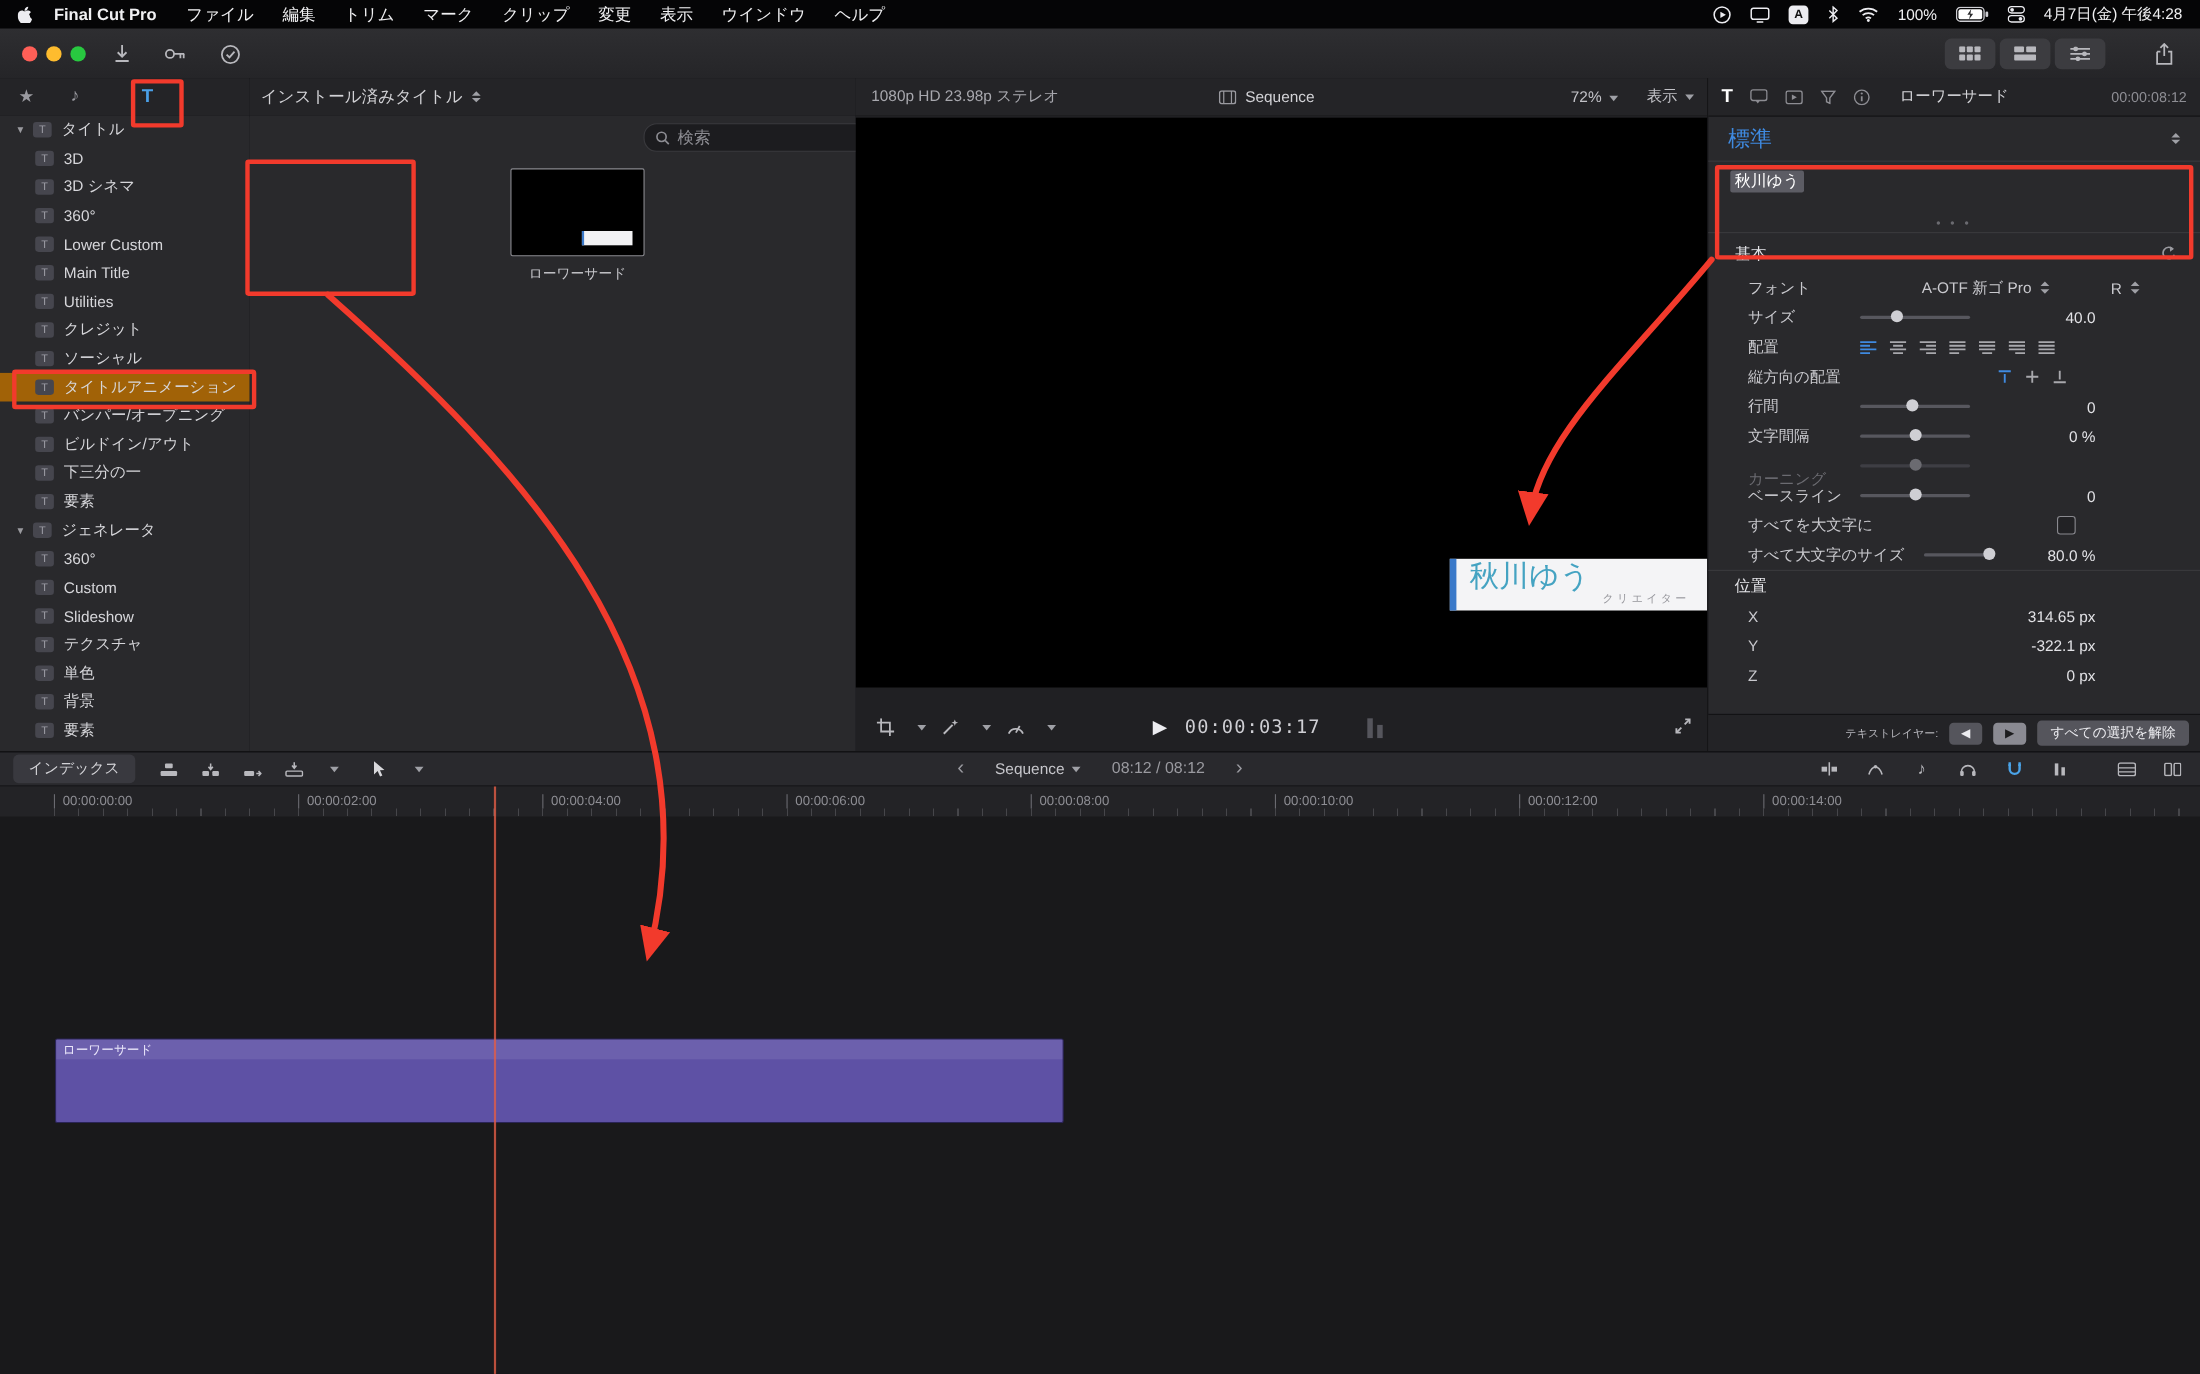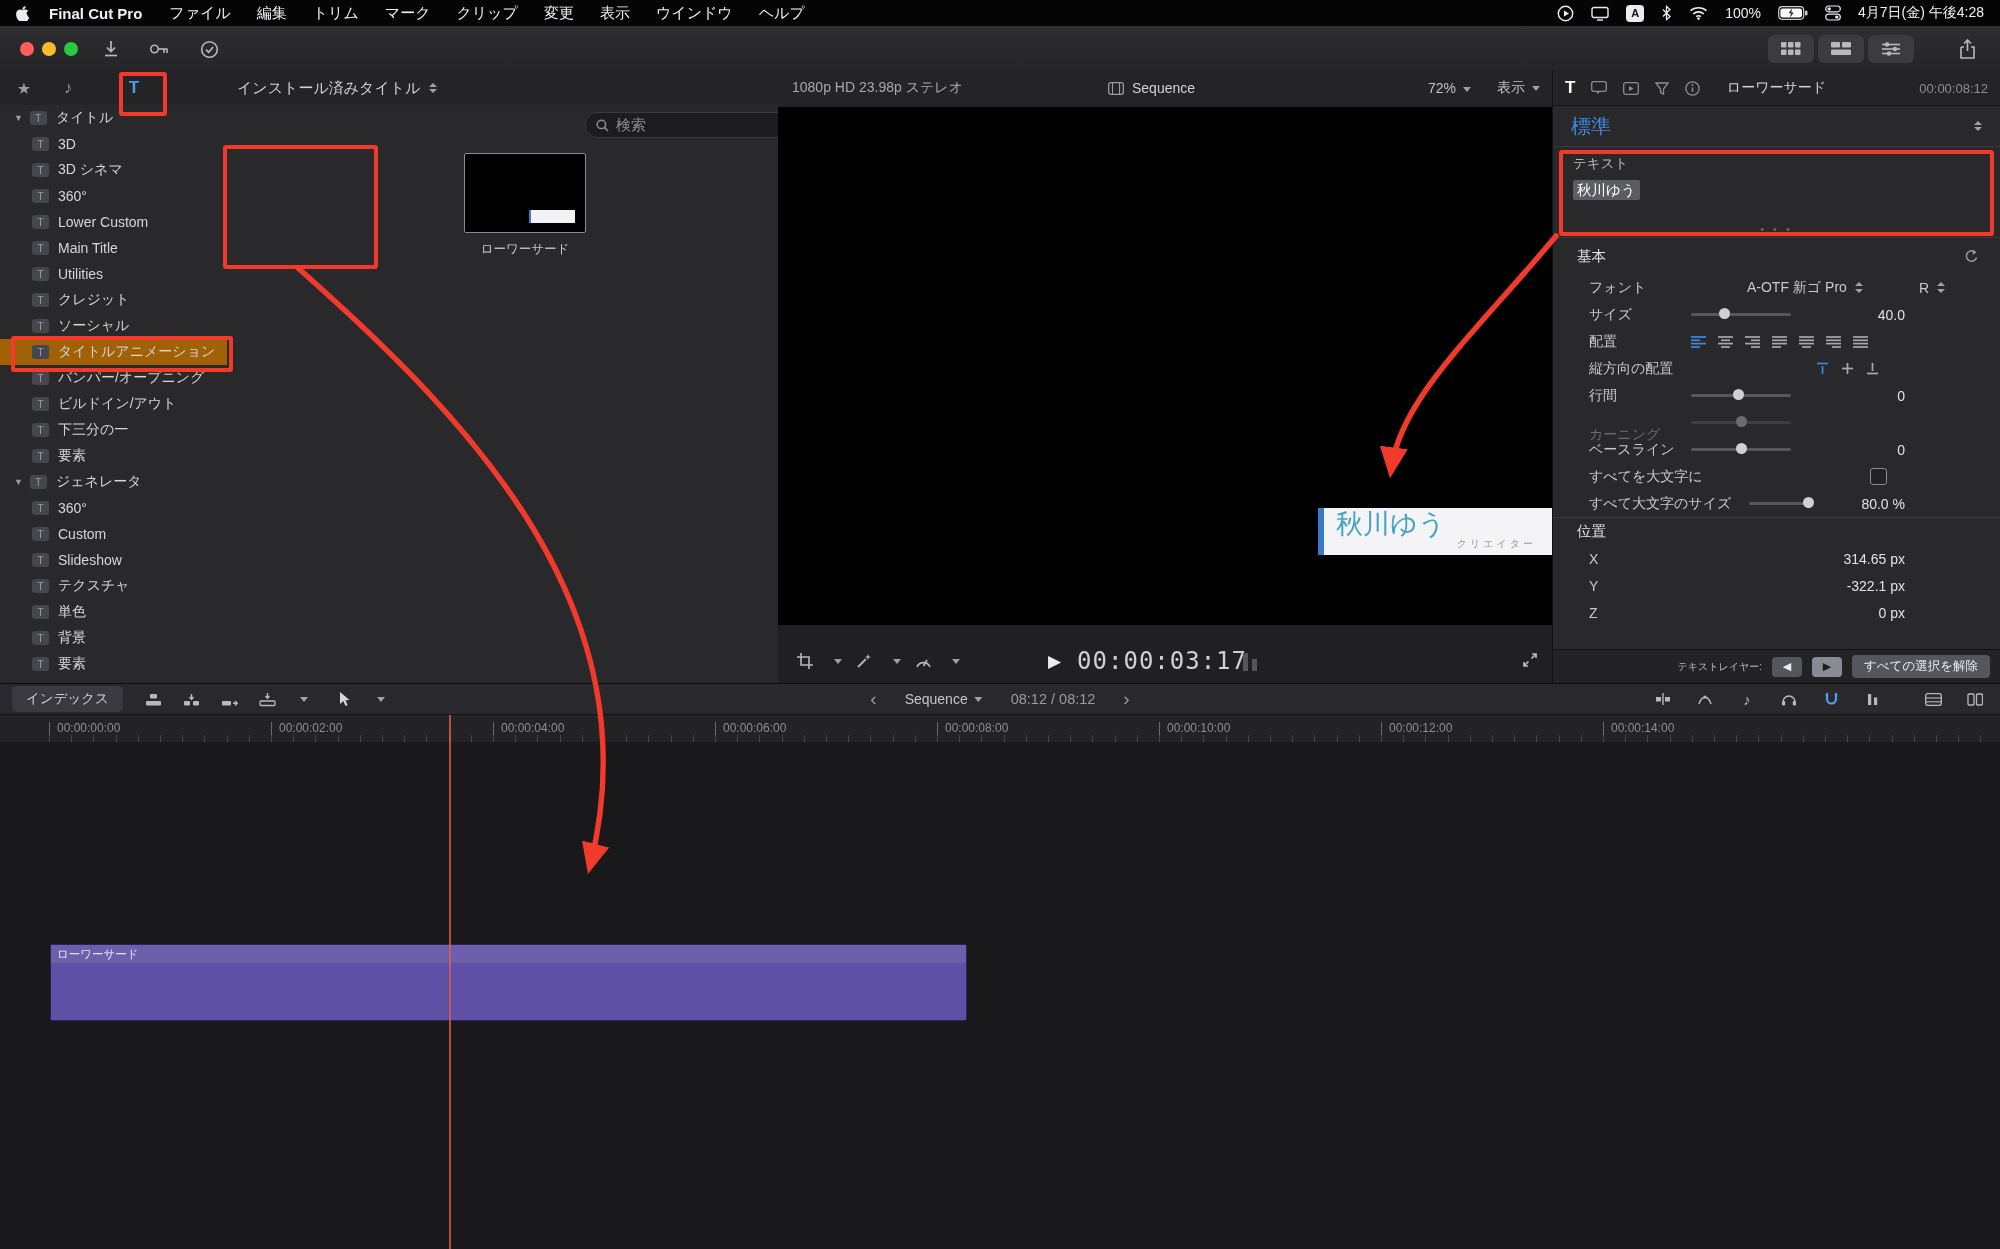--- a/index.html
+++ b/index.html
@@ -53,21 +53,21 @@
   .vformat{color:#a8a8ae;font-size:14px;margin-left:14px;}
   .vseq{position:absolute;left:330px;display:flex;align-items:center;gap:8px;color:#d2d2d6;font-size:14px;}
   .vright{position:absolute;right:12px;display:flex;align-items:center;gap:26px;color:#c2c2c7;font-size:14px;}
   .video{position:absolute;left:0;top:2px;width:774px;height:518px;background:#000;}
   .lower3{position:absolute;left:540px;top:401px;width:232px;height:47px;background:#f4f4f6;border-left:6px solid #3a79c9;}
   .lower3-title{font-size:27px;color:#45a3c2;padding-left:12px;line-height:30px;margin-top:1px;}
   .lower3-sub{font-size:10px;color:#96969c;letter-spacing:3px;text-align:right;padding-right:20px;margin-top:-2px;}
   .vtransport{position:absolute;left:0;bottom:0;width:774px;height:44px;display:flex;align-items:center;padding:0 14px;box-sizing:border-box;}
   .vt-left{display:flex;align-items:center;gap:9px;}
   .vt-center{position:absolute;left:270px;display:flex;align-items:center;gap:16px;}
-  .timecode{font-family:"DejaVu Sans Mono","Liberation Mono",monospace;font-size:24px;color:#cfcfd4;letter-spacing:1px;}
+  .timecode{font-family:"DejaVu Sans Mono","Liberation Mono",monospace;font-size:17px;color:#cfcfd4;letter-spacing:1px;}
   .meters{position:absolute;left:465px;display:flex;gap:4px;align-items:flex-end;height:20px;}
   .meters i{display:block;width:5px;background:#55555c;}
   .vt-right{position:absolute;right:14px;}
 
   
   .inspector{position:absolute;top:71px;left:1552px;width:448px;height:612px;background:#29292c;border-left:1px solid #121214;box-sizing:border-box;}
   .insp-top{height:34px;background:#242427;border-bottom:1px solid #121214;display:flex;align-items:center;padding:0 12px;gap:16px;}
   .insp-tab{color:#8d8d93;display:flex;align-items:center;}
   .insp-tab.active{color:#fff;}
   .insp-title{position:absolute;left:0;right:0;text-align:center;color:#d4d4d8;font-size:14px;pointer-events:none;}
@@ -492,21 +492,20 @@
     </div>
 
     <div class="preset-row">
       <span class="preset">標準</span>
       <span class="cud" style="margin-left:auto;">
           <i class="up"></i>
           <i class="dn"></i>
         </span>
     </div>
 
-    <div class="text-label-row">テキスト</div>
     <div class="text-input">
       <span class="sel">秋川ゆう</span>
     </div>
     <div class="handle-dots">• • •</div>
 
     <div class="insp-divider"></div>
     <div class="insp-hrow">
       <span class="insp-h">基本</span>
       <span class="reset-icon">
         <svg width="14" height="14" viewBox="0 0 14 14">
@@ -635,20 +634,29 @@
     <div class="insp-row">
       <span class="rlab">行間</span>
       <span class="ctrl">
           <span class="slider">
             <span class="knob" style="left:42px;"></span>
           </span>
         </span>
       <span class="rval">0</span>
     </div>
 
+    <div class="insp-row">
+      <span class="rlab">文字間隔</span>
+      <span class="ctrl">
+          <span class="slider">
+            <span class="knob" style="left:45px;"></span>
+          </span>
+        </span>
+      <span class="rval">0 %</span>
+    </div>
 
     <div class="insp-row disabled">
       <span class="rlab">カーニング</span>
       <span class="ctrl">
           <span class="slider">
             <span class="knob" style="left:45px;"></span>
           </span>
         </span>
     </div>
 

